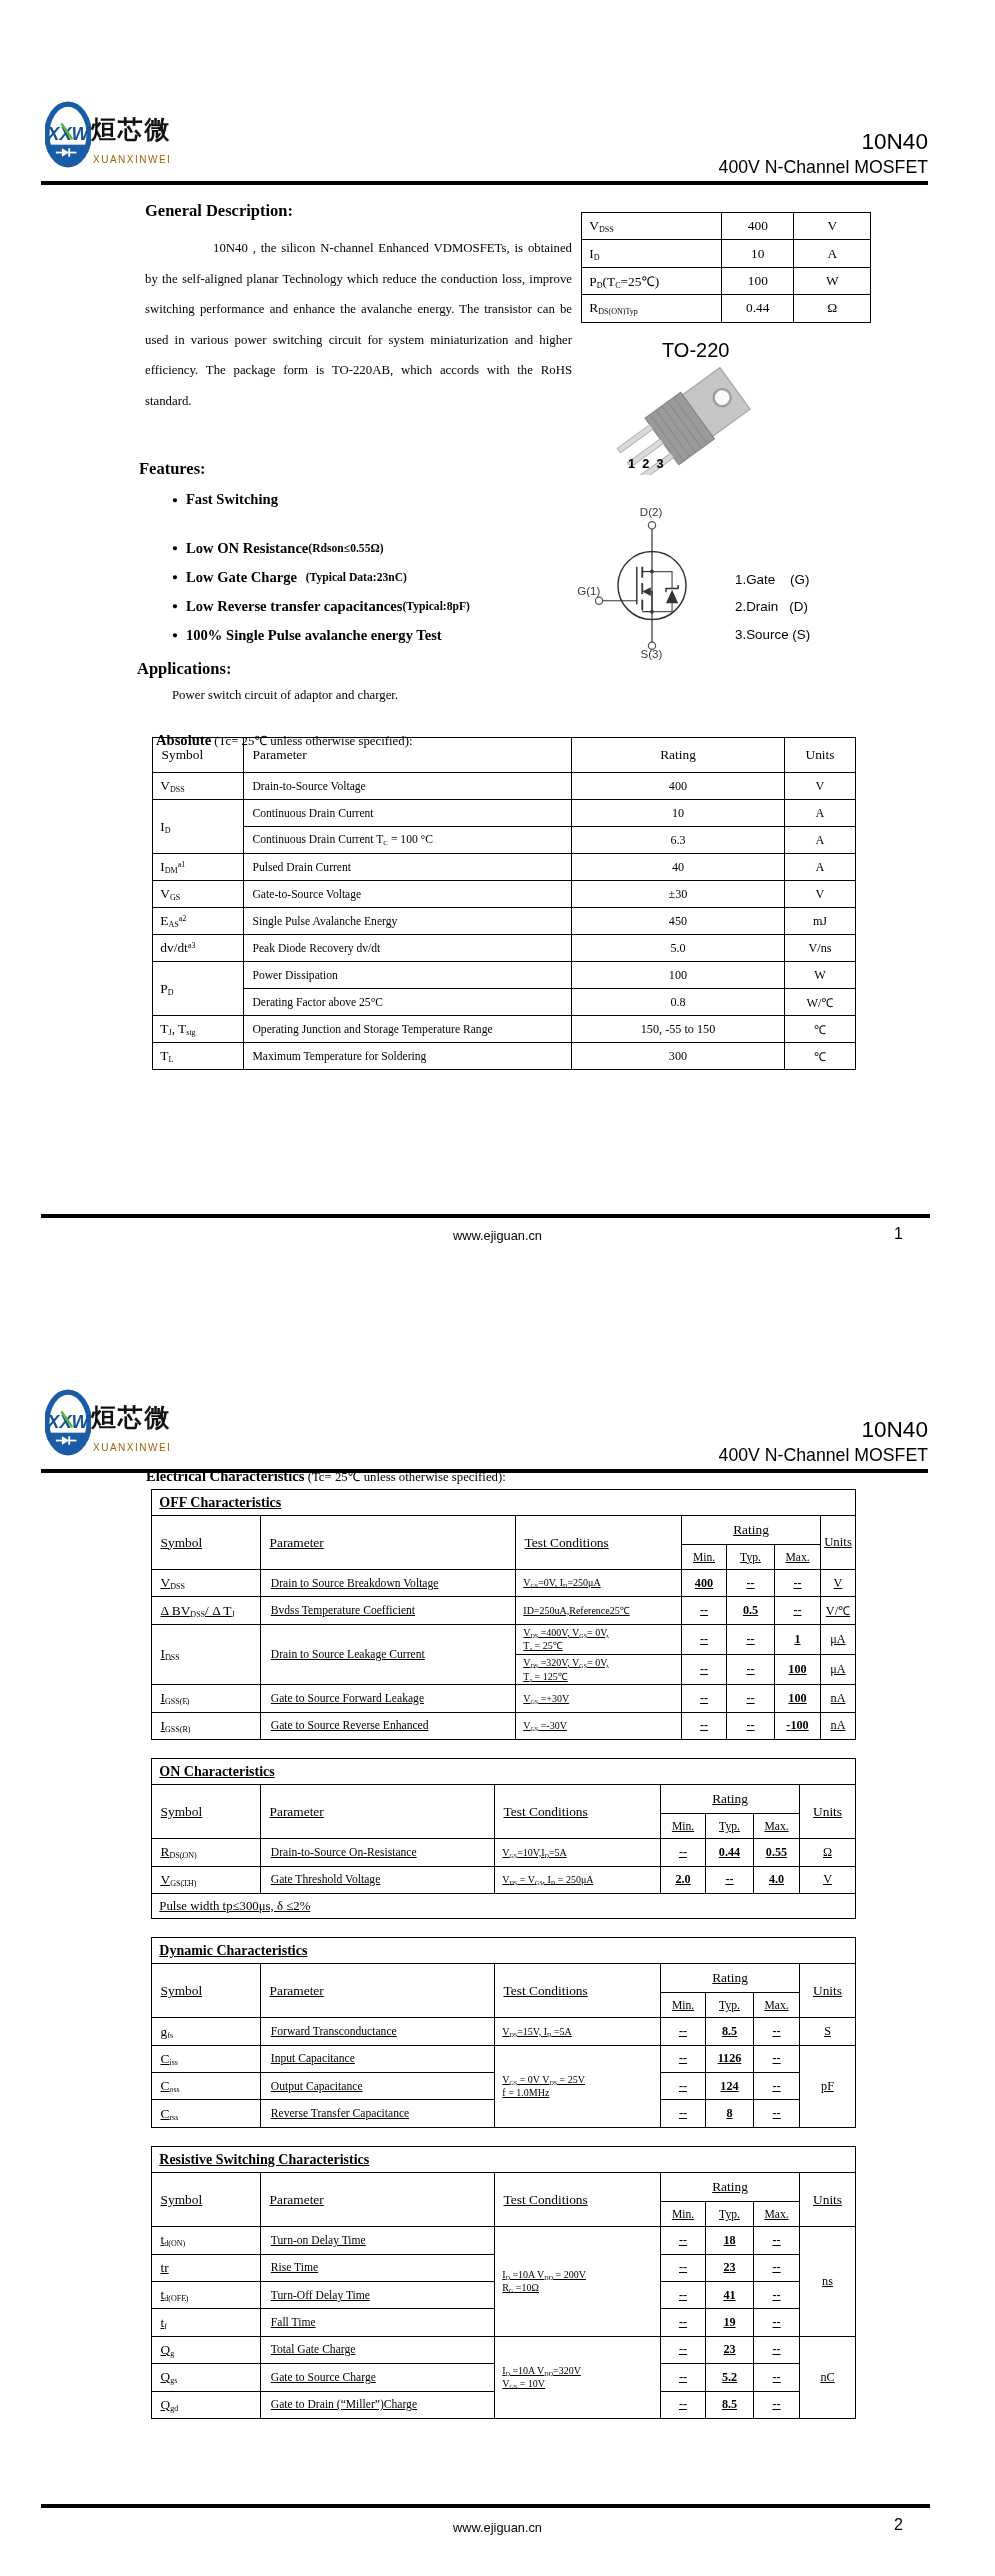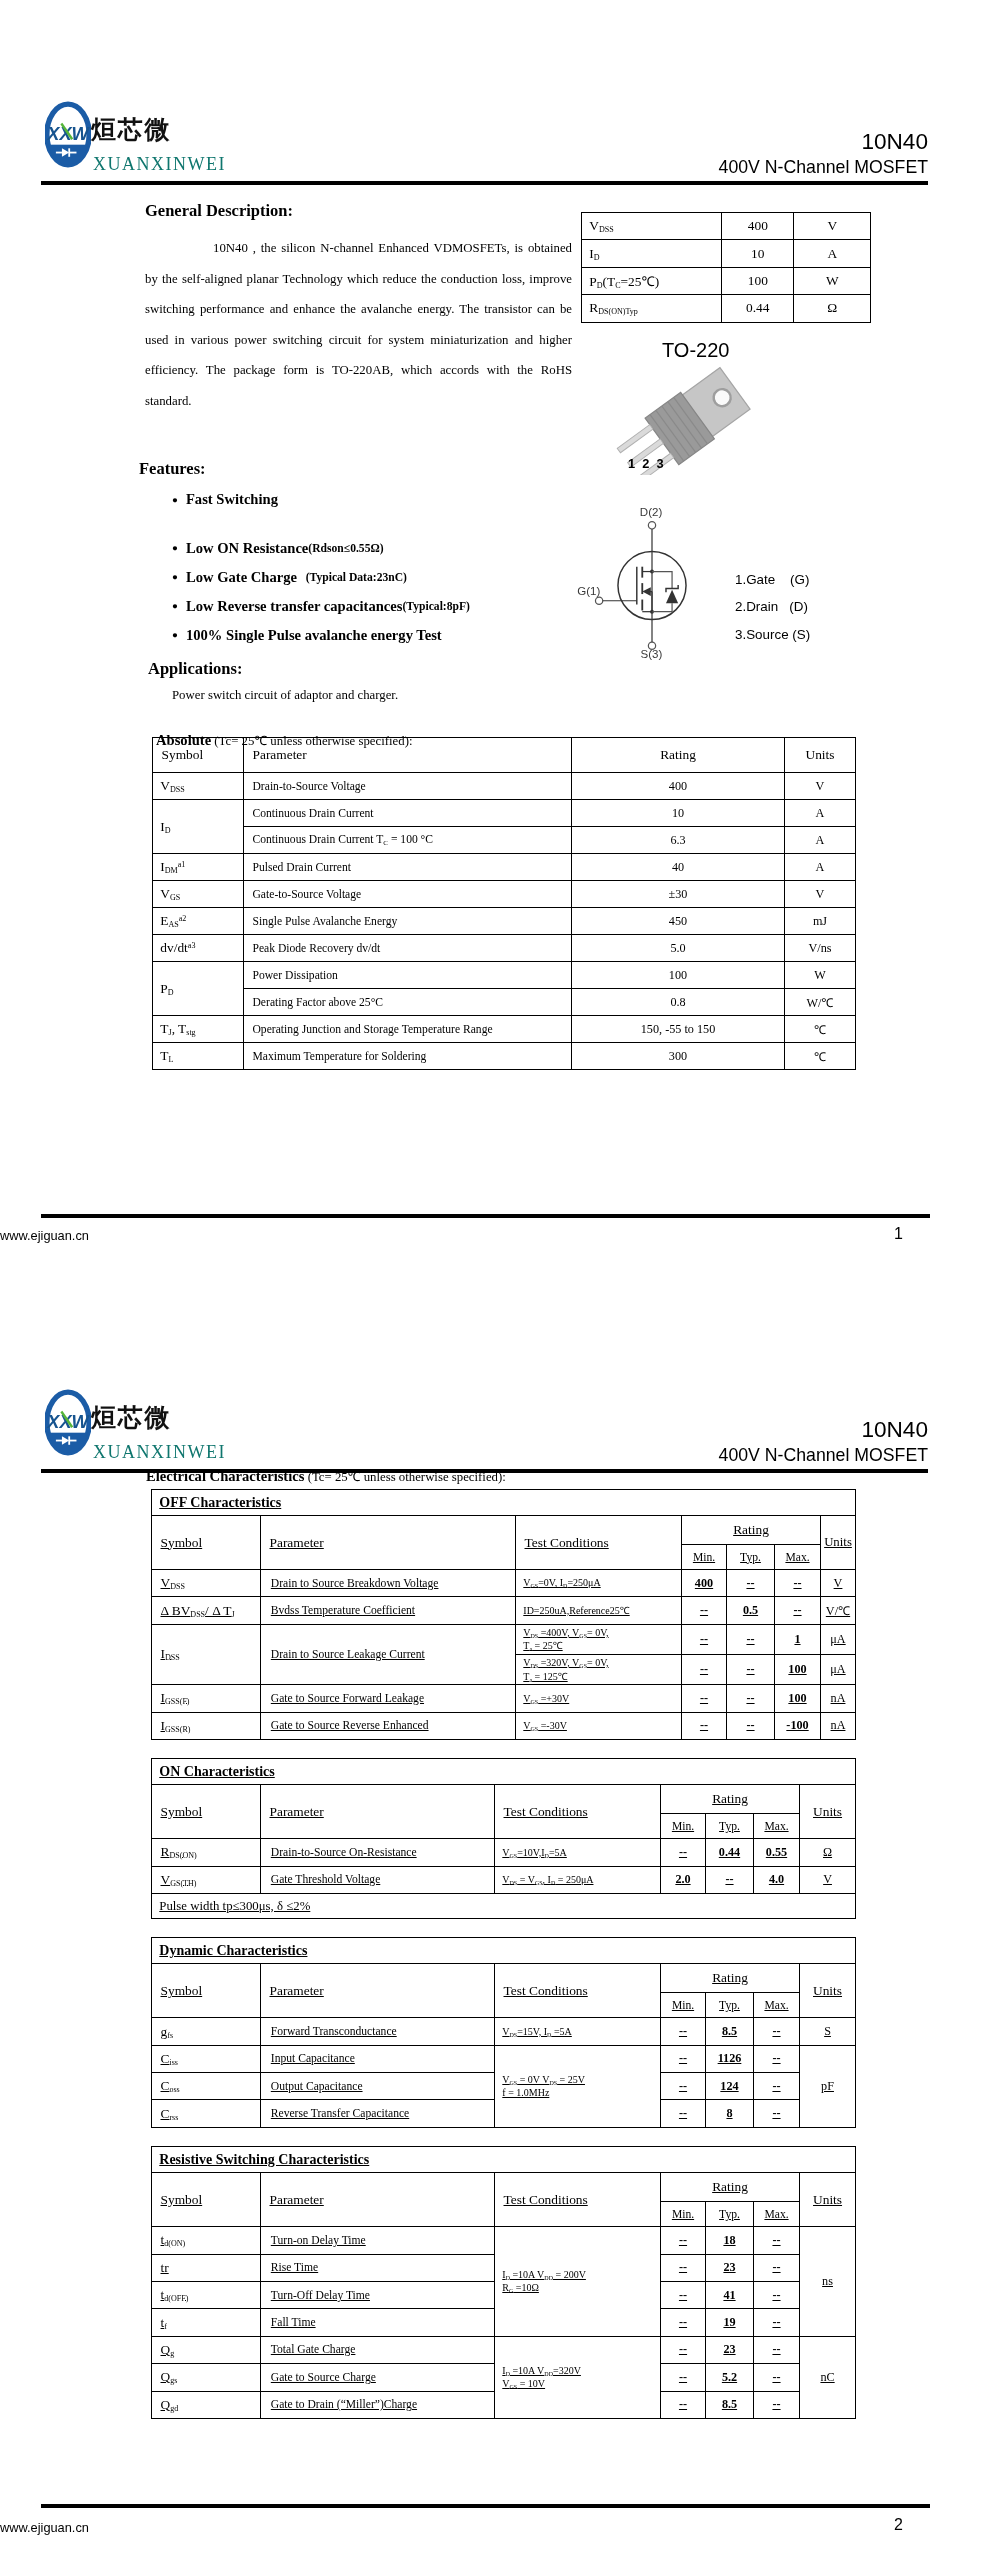--- a/index.html
+++ b/index.html
@@ -2,21 +2,21 @@
 <html style="font-size:9.8px"><head>
 <meta charset="utf-8">
 <style>
   html,body{margin:0;padding:0;background:#fff;}
   body{width:995px;font-family:"Liberation Serif",serif;color:#000;}
   .page{position:relative;width:995px;height:1288px;background:#fff;overflow:hidden;}
   .abs{position:absolute;}
 
   
   .brand-cn{font-family:"DejaVu Sans","Liberation Sans",sans-serif;font-weight:700;font-size:25px;letter-spacing:1.8px;color:#111;}
-  .brand-en{font-family:Liberation Serif, serif;font-size:18px;letter-spacing:1.5px;color:#0f766e;}
+  .brand-en{font-family:Liberation Sans, sans-serif;font-size:10px;letter-spacing:1.5px;color:#a16207;}
   .part-number{font-family:"Liberation Sans",sans-serif;font-size:22.6px;color:#000;text-align:right;width:244px;}
   .subtitle{font-family:"Liberation Sans",sans-serif;font-size:17.7px;color:#000;text-align:right;width:305px;}
   .rule{background:#000;height:3.7px;}
 
   
   .sec-heading{font-size:16.5px;font-weight:700;}
   .gen-body{width:427px;font-size:12.8px;line-height:30.5px;text-align:justify;text-indent:68px;}
   .apps-text{font-size:12.8px;}
   .mix-heading{font-size:12.8px;}
   .mix-heading b{font-size:14.6px;}
@@ -63,21 +63,21 @@
   .d-unit{font-size:12.2px;text-align:center;}
   .note{font-size:12.8px;text-align:left;padding-left:7.3px;height:22px;}
 
   
   .to220-label{font-family:"Liberation Sans",sans-serif;font-size:20px;}
   .pins-label{font-family:"Liberation Sans",sans-serif;font-weight:700;font-size:12.8px;white-space:pre;}
   .legend-line{font-family:"Liberation Sans",sans-serif;font-size:13.4px;line-height:27.4px;white-space:pre;}
   .svg-label{font-family:"Liberation Sans",sans-serif;font-size:19px;fill:#3a3a3a;}
 
   
-  .site{font-family:"Liberation Sans",sans-serif;font-size:12.8px;text-align:left;width:995px;}
+  .site{font-family:"Liberation Sans",sans-serif;font-size:12.8px;text-align:center;width:995px;}
   .pagenum{font-family:"Liberation Sans",sans-serif;font-size:16px;text-align:right;width:37px;}
 
   sub{font-size:0.6em;vertical-align:-0.25em;}
   sup{font-size:0.6em;vertical-align:0.45em;}
 </style>
 </head>
 <body>
 
 <div class="page">
 
@@ -172,21 +172,21 @@
         <span class="feat-bullet">●</span>
         <span class="feat-main">Low Reverse transfer capacitances</span>
         <span class="feat-note">(Typical:8pF)</span>
       </li>
       <li>
         <span class="feat-bullet">●</span>
         <span class="feat-main">100% Single Pulse avalanche energy Test</span>
       </li>
     </ul>
 
-  <div class="abs sec-heading" style="left:148px;top:659px;">Applications:</div>
+  <div class="abs sec-heading" style="left:137px;top:659px;">Applications:</div>
   <div class="abs apps-text" style="left:172px;top:688px;text-align:right;">Power switch circuit of adaptor and charger.</div>
 
   <div class="abs" style="left:576px;top:503px;">
     <svg width="152" height="159" viewBox="0 0 250 260">
       <text x="105" y="20" class="svg-label">D(2)</text>
       <text x="2" y="150" class="svg-label">G(1)</text>
       <text x="106" y="254" class="svg-label">S(3)</text>
       <circle cx="125" cy="135" r="56" fill="none" stroke="#333" stroke-width="2.4"></circle>
       <circle cx="125" cy="36" r="6" fill="none" stroke="#555" stroke-width="2"></circle>
       <circle cx="125" cy="234" r="6" fill="none" stroke="#555" stroke-width="2"></circle>

